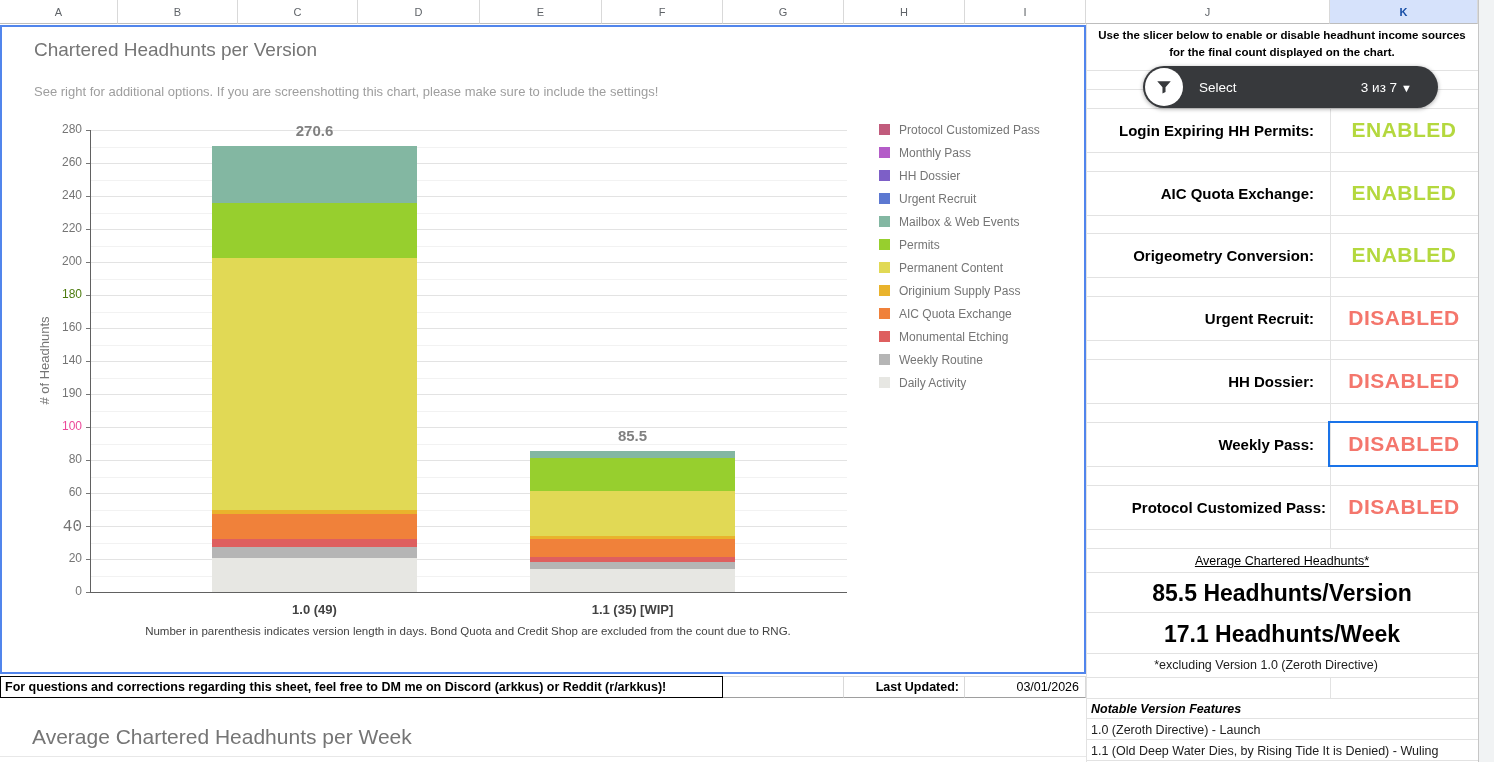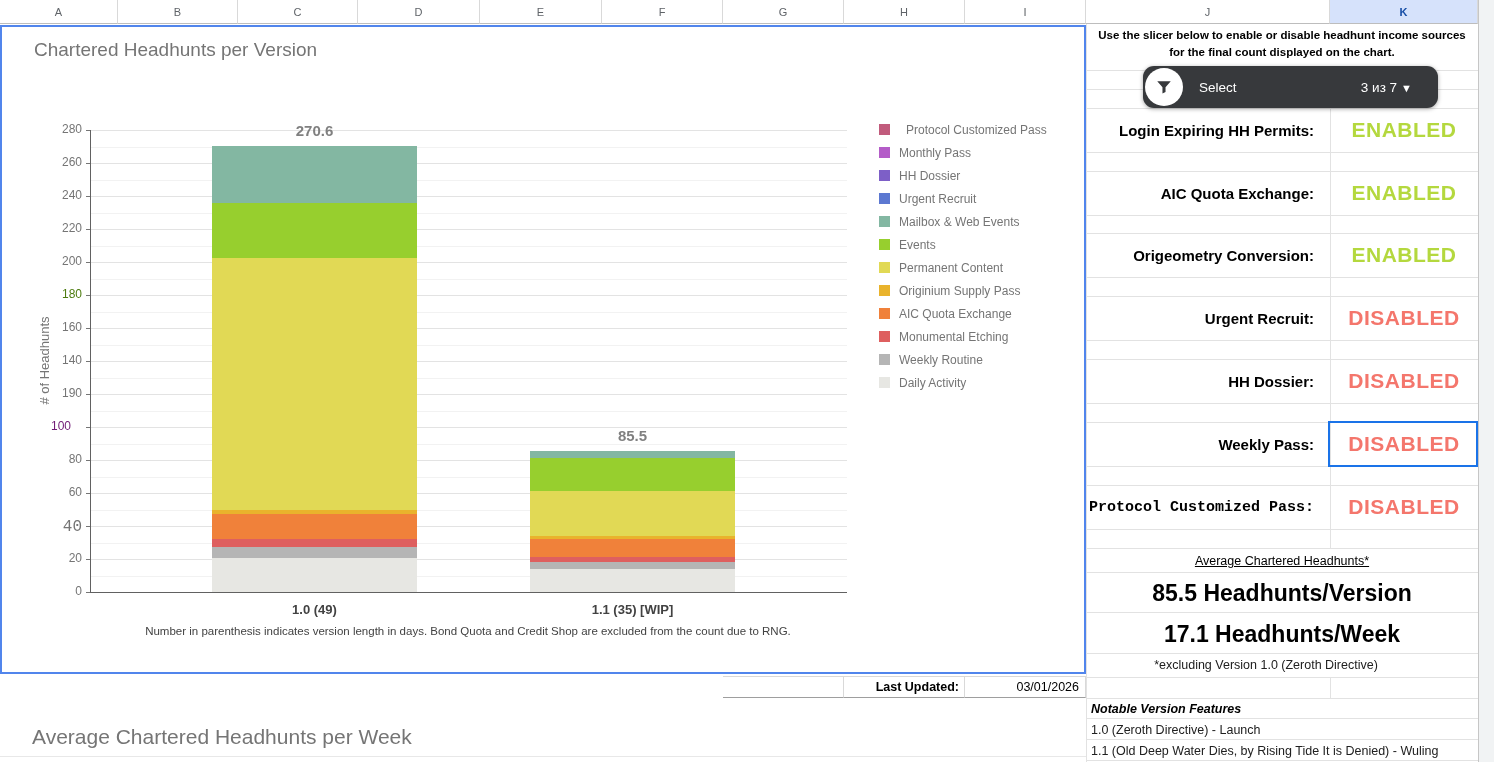--- a/index.html
+++ b/index.html
@@ -29,21 +29,21 @@
     border-right:1px solid #d9d9d9;border-top:1px solid #d9d9d9;border-bottom:1px solid #9e9e9e;box-sizing:border-box;}
   
   #chart2{position:absolute;left:0;top:699px;width:1086px;height:63px;background:#fff;}
   .c-title2{position:absolute;left:32px;top:26px;font-size:21px;color:#757575;}
   .c2-line{position:absolute;left:0;top:57px;width:1086px;height:1px;background:#e8e8e8;}
   
   #right-panel{position:absolute;left:1086px;top:24px;width:392px;height:738px;background:#fff;}
   .instruction{position:absolute;left:4px;top:3px;width:384px;text-align:center;
     font-size:11.5px;font-weight:bold;color:#000;line-height:1.45;}
   #slicer{position:absolute;left:57px;top:42px;width:295px;height:42px;background:#37393c;
-    border-radius:11px;z-index:6;box-shadow:0 1px 4px rgba(0,0,0,.35);display:flex;align-items:center;}
+    border-radius:21px;z-index:6;box-shadow:0 1px 4px rgba(0,0,0,.35);display:flex;align-items:center;}
   .slicer-circle{width:38px;height:38px;border-radius:50%;background:#fff;margin-left:2px;
     display:flex;align-items:center;justify-content:center;}
   .slicer-label{color:#fff;font-size:13.5px;margin-left:16px;}
   .slicer-count{position:absolute;right:26px;color:#fff;font-size:13.5px;}
   .slicer-caret{color:#fff;font-size:11px;margin-left:4px;}
   .avg-title{position:absolute;left:0;top:530px;width:392px;text-align:center;font-size:12.5px;
     color:#000;text-decoration:underline;}
   .big{position:absolute;left:0;width:392px;text-align:center;font-weight:bold;color:#000;font-size:23px;}
   .footnote{position:absolute;left:0;top:634px;width:360px;text-align:center;font-size:12.5px;color:#202020;}
   .notable-h{position:absolute;left:5px;top:678px;font-size:12.5px;font-weight:bold;color:#000;white-space:nowrap;font-style:italic;}
@@ -65,20 +65,21 @@
       <div class="colhead" style="position: absolute; left: 602px; width: 121px;">F</div>
       <div class="colhead" style="position: absolute; left: 723px; width: 121px;">G</div>
       <div class="colhead" style="position: absolute; left: 844px; width: 121px;">H</div>
       <div class="colhead" style="position: absolute; left: 965px; width: 121px;">I</div>
       <div class="colhead" style="position: absolute; left: 1086px; width: 244px;">J</div>
       <div class="colhead sel" style="position: absolute; left: 1330px; width: 148px;">K</div>
     </div>
 
   <div id="chart1">
     <div class="c-title">Chartered Headhunts per Version</div>
+    <div class="c-sub">See right for additional options. If you are screenshotting this chart, please make sure to include the settings!</div>
     <div class="c-ytitle"># of Headhunts</div>
     <div id="plot">
         <div style="position: absolute; left: 88px; top: 548.5px; width: 757px; height: 1px; background: rgb(242, 242, 242);"></div>
         <div style="position: absolute; left: 88px; top: 515.5px; width: 757px; height: 1px; background: rgb(242, 242, 242);"></div>
         <div style="position: absolute; left: 88px; top: 482.5px; width: 757px; height: 1px; background: rgb(242, 242, 242);"></div>
         <div style="position: absolute; left: 88px; top: 449.5px; width: 757px; height: 1px; background: rgb(242, 242, 242);"></div>
         <div style="position: absolute; left: 88px; top: 416.5px; width: 757px; height: 1px; background: rgb(242, 242, 242);"></div>
         <div style="position: absolute; left: 88px; top: 383.5px; width: 757px; height: 1px; background: rgb(242, 242, 242);"></div>
         <div style="position: absolute; left: 88px; top: 350.5px; width: 757px; height: 1px; background: rgb(242, 242, 242);"></div>
         <div style="position: absolute; left: 88px; top: 317.5px; width: 757px; height: 1px; background: rgb(242, 242, 242);"></div>
@@ -96,21 +97,21 @@
         <div style="position: absolute; left: 88px; top: 499px; width: 757px; height: 1px; background: rgb(227, 227, 227);"></div>
         <div style="position: absolute; left: 38px; top: 491px; width: 42px; text-align: right; font-size: 16px; color: rgb(117, 117, 117); font-family: Liberation Mono, monospace;">40</div>
         <div style="position: absolute; left: 84px; top: 499px; width: 4px; height: 1px; background: rgb(117, 117, 117);"></div>
         <div style="position: absolute; left: 88px; top: 466px; width: 757px; height: 1px; background: rgb(227, 227, 227);"></div>
         <div style="position: absolute; left: 38px; top: 458px; width: 42px; text-align: right; font-size: 12px; color: rgb(117, 117, 117);">60</div>
         <div style="position: absolute; left: 84px; top: 466px; width: 4px; height: 1px; background: rgb(117, 117, 117);"></div>
         <div style="position: absolute; left: 88px; top: 433px; width: 757px; height: 1px; background: rgb(227, 227, 227);"></div>
         <div style="position: absolute; left: 38px; top: 425px; width: 42px; text-align: right; font-size: 12px; color: rgb(117, 117, 117);">80</div>
         <div style="position: absolute; left: 84px; top: 433px; width: 4px; height: 1px; background: rgb(117, 117, 117);"></div>
         <div style="position: absolute; left: 88px; top: 400px; width: 757px; height: 1px; background: rgb(227, 227, 227);"></div>
-        <div style="position: absolute; left: 38px; top: 392px; width: 42px; text-align: center; font-size: 12px; color: #701a75;">100</div>
+        <div style="position: absolute; left: 38px; top: 392px; width: 42px; text-align: right; font-size: 12px; color: #ec4899;">100</div>
         <div style="position: absolute; left: 84px; top: 400px; width: 4px; height: 1px; background: rgb(117, 117, 117);"></div>
         <div style="position: absolute; left: 88px; top: 367px; width: 757px; height: 1px; background: rgb(227, 227, 227);"></div>
         <div style="position: absolute; left: 38px; top: 359px; width: 42px; text-align: right; font-size: 12px; color: rgb(117, 117, 117);">190</div>
         <div style="position: absolute; left: 84px; top: 367px; width: 4px; height: 1px; background: rgb(117, 117, 117);"></div>
         <div style="position: absolute; left: 88px; top: 334px; width: 757px; height: 1px; background: rgb(227, 227, 227);"></div>
         <div style="position: absolute; left: 38px; top: 326px; width: 42px; text-align: right; font-size: 12px; color: rgb(117, 117, 117);">140</div>
         <div style="position: absolute; left: 84px; top: 334px; width: 4px; height: 1px; background: rgb(117, 117, 117);"></div>
         <div style="position: absolute; left: 88px; top: 301px; width: 757px; height: 1px; background: rgb(227, 227, 227);"></div>
         <div style="position: absolute; left: 38px; top: 293px; width: 42px; text-align: right; font-size: 12px; color: rgb(117, 117, 117);">160</div>
         <div style="position: absolute; left: 84px; top: 301px; width: 4px; height: 1px; background: rgb(117, 117, 117);"></div>
@@ -151,41 +152,41 @@
         <div title="Originium Supply Pass" style="position: absolute; left: 528px; top: 508.9px; width: 205px; height: 3.3px; background: rgb(233, 179, 44);"></div>
         <div title="Permanent Content" style="position: absolute; left: 528px; top: 464.35px; width: 205px; height: 44.55px; background: rgb(225, 217, 85);"></div>
         <div title="Events" style="position: absolute; left: 528px; top: 431.35px; width: 205px; height: 33px; background: rgb(151, 207, 46);"></div>
         <div title="Mailbox &amp; Web Events" style="position: absolute; left: 528px; top: 423.925px; width: 205px; height: 7.425px; background: rgb(131, 183, 162);"></div>
         <div style="position: absolute; left: 528px; top: 399.925px; width: 205px; text-align: center; font-size: 15px; font-weight: bold; color: rgb(128, 128, 128);">85.5</div>
         <div style="position: absolute; left: 528px; top: 575px; width: 205px; text-align: center; font-size: 13px; font-weight: bold; color: rgb(66, 66, 66);">1.1 (35) [WIP]</div>
       </div>
     <div id="legend">
         <div style="position: absolute; left: 877px; top: 96px; height: 14px;">
           <div style="position: absolute; left: 0px; top: 1px; width: 11px; height: 11px; background: rgb(193, 91, 124);"></div>
-          <div style="position: absolute; left: 20px; top: 0px; white-space: nowrap; font-size: 12px; color: rgb(117, 117, 117); margin-left: 7px;">Protocol Customized Pass</div>
+          <div style="position: absolute; left: 20px; top: 0px; white-space: nowrap; font-size: 12px; color: rgb(117, 117, 117);">Protocol Customized Pass</div>
         </div>
         <div style="position: absolute; left: 877px; top: 119px; height: 14px;">
           <div style="position: absolute; left: 0px; top: 1px; width: 11px; height: 11px; background: rgb(180, 92, 200);"></div>
           <div style="position: absolute; left: 20px; top: 0px; white-space: nowrap; font-size: 12px; color: rgb(117, 117, 117);">Monthly Pass</div>
         </div>
         <div style="position: absolute; left: 877px; top: 142px; height: 14px;">
           <div style="position: absolute; left: 0px; top: 1px; width: 11px; height: 11px; background: rgb(125, 95, 199);"></div>
           <div style="position: absolute; left: 20px; top: 0px; white-space: nowrap; font-size: 12px; color: rgb(117, 117, 117);">HH Dossier</div>
         </div>
         <div style="position: absolute; left: 877px; top: 165px; height: 14px;">
           <div style="position: absolute; left: 0px; top: 1px; width: 11px; height: 11px; background: rgb(92, 120, 209);"></div>
           <div style="position: absolute; left: 20px; top: 0px; white-space: nowrap; font-size: 12px; color: rgb(117, 117, 117);">Urgent Recruit</div>
         </div>
         <div style="position: absolute; left: 877px; top: 188px; height: 14px;">
           <div style="position: absolute; left: 0px; top: 1px; width: 11px; height: 11px; background: rgb(131, 183, 162);"></div>
           <div style="position: absolute; left: 20px; top: 0px; white-space: nowrap; font-size: 12px; color: rgb(117, 117, 117);">Mailbox &amp; Web Events</div>
         </div>
         <div style="position: absolute; left: 877px; top: 211px; height: 14px;">
           <div style="position: absolute; left: 0px; top: 1px; width: 11px; height: 11px; background: rgb(151, 207, 46);"></div>
-          <div style="position: absolute; left: 20px; top: 0px; white-space: nowrap; font-size: 12px; color: rgb(117, 117, 117);">Events</div>
+          <div style="position: absolute; left: 20px; top: 0px; white-space: nowrap; font-size: 12px; color: rgb(117, 117, 117);">Permits</div>
         </div>
         <div style="position: absolute; left: 877px; top: 234px; height: 14px;">
           <div style="position: absolute; left: 0px; top: 1px; width: 11px; height: 11px; background: rgb(225, 217, 85);"></div>
           <div style="position: absolute; left: 20px; top: 0px; white-space: nowrap; font-size: 12px; color: rgb(117, 117, 117);">Permanent Content</div>
         </div>
         <div style="position: absolute; left: 877px; top: 257px; height: 14px;">
           <div style="position: absolute; left: 0px; top: 1px; width: 11px; height: 11px; background: rgb(233, 179, 44);"></div>
           <div style="position: absolute; left: 20px; top: 0px; white-space: nowrap; font-size: 12px; color: rgb(117, 117, 117);">Originium Supply Pass</div>
         </div>
         <div style="position: absolute; left: 877px; top: 280px; height: 14px;">
@@ -201,20 +202,21 @@
           <div style="position: absolute; left: 20px; top: 0px; white-space: nowrap; font-size: 12px; color: rgb(117, 117, 117);">Weekly Routine</div>
         </div>
         <div style="position: absolute; left: 877px; top: 349px; height: 14px;">
           <div style="position: absolute; left: 0px; top: 1px; width: 11px; height: 11px; background: rgb(231, 231, 227);"></div>
           <div style="position: absolute; left: 20px; top: 0px; white-space: nowrap; font-size: 12px; color: rgb(117, 117, 117);">Daily Activity</div>
         </div>
       </div>
     <div class="c-note">Number in parenthesis indicates version length in days. Bond Quota and Credit Shop are excluded from the count due to RNG.</div>
   </div>
 
+  <div class="fcell f-msg">For questions and corrections regarding this sheet, feel free to DM me on Discord (arkkus) or Reddit (r/arkkus)!</div>
   <div class="fcell f-empty"></div>
   <div class="fcell f-lul">Last Updated:</div>
   <div class="fcell f-luv">03/01/2026</div>
 
   <div id="chart2">
     <div class="c-title2">Average Chartered Headhunts per Week</div>
     <div class="c2-line"></div>
   </div>
 
   <div id="right-panel">
@@ -256,21 +258,21 @@
         <div style="position: absolute; left: 244px; top: 147px; width: 148px; height: 44px; display: flex; align-items: center; justify-content: center; font-size: 21px; font-weight: bold; letter-spacing: 0.5px; color: rgb(180, 216, 62);">ENABLED</div>
         <div style="position: absolute; left: 0px; top: 209px; width: 236px; height: 44px; display: flex; align-items: center; justify-content: flex-end; padding-right: 8px; box-sizing: border-box; font-size: 15px; font-weight: bold; color: rgb(0, 0, 0); white-space: nowrap;">Origeometry Conversion:</div>
         <div style="position: absolute; left: 244px; top: 209px; width: 148px; height: 44px; display: flex; align-items: center; justify-content: center; font-size: 21px; font-weight: bold; letter-spacing: 0.5px; color: rgb(180, 216, 62);">ENABLED</div>
         <div style="position: absolute; left: 0px; top: 272px; width: 236px; height: 44px; display: flex; align-items: center; justify-content: flex-end; padding-right: 8px; box-sizing: border-box; font-size: 15px; font-weight: bold; color: rgb(0, 0, 0); white-space: nowrap;">Urgent Recruit:</div>
         <div style="position: absolute; left: 244px; top: 272px; width: 148px; height: 44px; display: flex; align-items: center; justify-content: center; font-size: 21px; font-weight: bold; letter-spacing: 0.5px; color: rgb(244, 118, 108);">DISABLED</div>
         <div style="position: absolute; left: 0px; top: 335px; width: 236px; height: 44px; display: flex; align-items: center; justify-content: flex-end; padding-right: 8px; box-sizing: border-box; font-size: 15px; font-weight: bold; color: rgb(0, 0, 0); white-space: nowrap;">HH Dossier:</div>
         <div style="position: absolute; left: 244px; top: 335px; width: 148px; height: 44px; display: flex; align-items: center; justify-content: center; font-size: 21px; font-weight: bold; letter-spacing: 0.5px; color: rgb(244, 118, 108);">DISABLED</div>
         <div style="position: absolute; left: 0px; top: 398px; width: 236px; height: 44px; display: flex; align-items: center; justify-content: flex-end; padding-right: 8px; box-sizing: border-box; font-size: 15px; font-weight: bold; color: rgb(0, 0, 0); white-space: nowrap;">Weekly Pass:</div>
         <div style="position: absolute; left: 244px; top: 398px; width: 148px; height: 44px; display: flex; align-items: center; justify-content: center; font-size: 21px; font-weight: bold; letter-spacing: 0.5px; color: rgb(244, 118, 108);">DISABLED</div>
         <div style="position: absolute; left: 242px; top: 397px; width: 146px; height: 42px; border: 2px solid rgb(26, 115, 232); z-index: 5;"></div>
-        <div style="position: absolute; left: 0px; top: 461px; width: 236px; height: 44px; display: flex; align-items: center; justify-content: flex-end; padding-right: 8px; box-sizing: border-box; font-size: 15px; font-weight: bold; color: rgb(0, 0, 0); white-space: nowrap; font-family: Liberation Mono, monospace;">Protocol Customized Pass:</div>
+        <div style="position: absolute; left: 12px; top: 461px; width: 236px; height: 44px; display: flex; align-items: center; justify-content: flex-end; padding-right: 8px; box-sizing: border-box; font-size: 15px; font-weight: bold; color: rgb(0, 0, 0); white-space: nowrap;">Protocol Customized Pass:</div>
         <div style="position: absolute; left: 244px; top: 461px; width: 148px; height: 44px; display: flex; align-items: center; justify-content: center; font-size: 21px; font-weight: bold; letter-spacing: 0.5px; color: rgb(244, 118, 108);">DISABLED</div>
       </div>
     <div id="slicer">
       <div class="slicer-circle">
         <svg width="18" height="18" viewBox="0 0 20 20">
             <path d="M2.5 3.5h15l-5.8 6.8v5.2l-3.4 1.7v-6.9z" fill="#37393c"></path>
           </svg>
       </div>
       <span class="slicer-label">Select</span>
       <span class="slicer-count"><span>3 из 7</span><span class="slicer-caret">▼</span></span>

